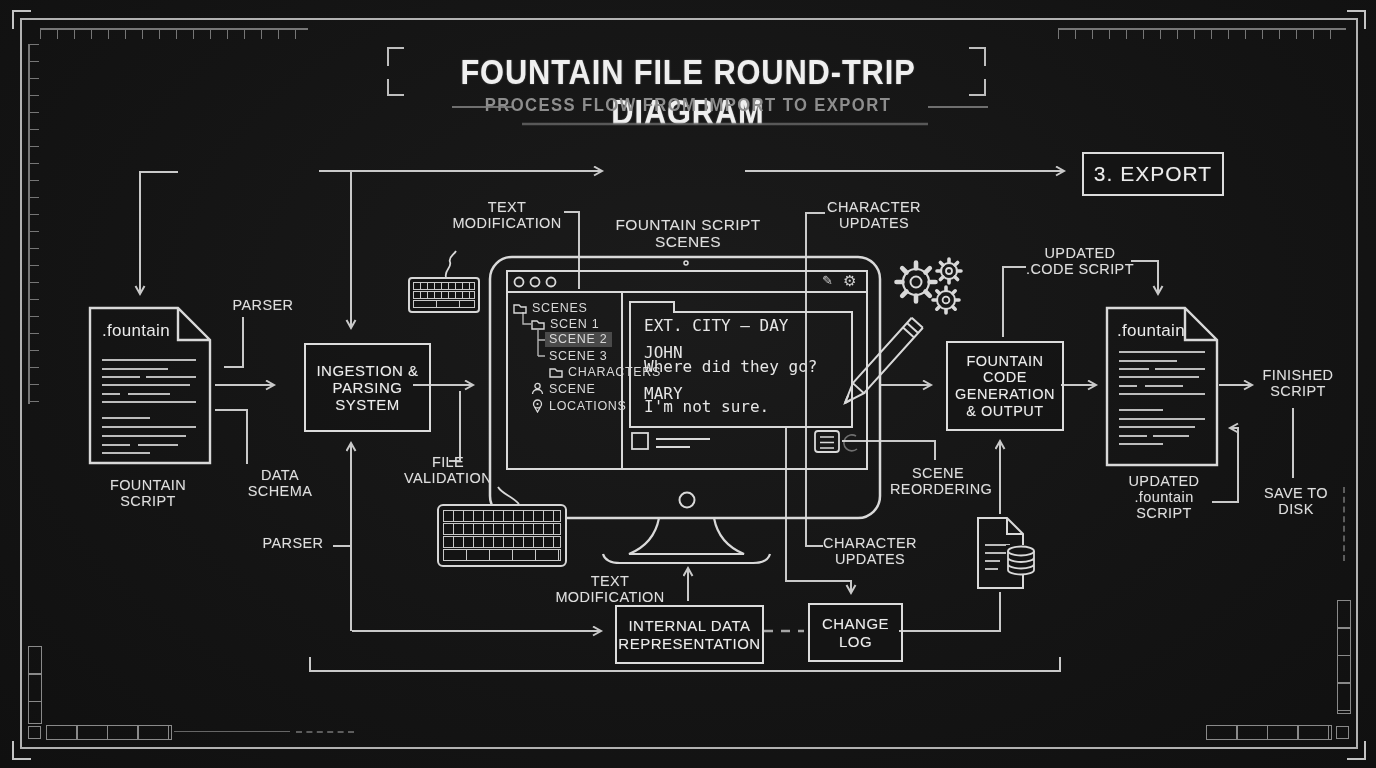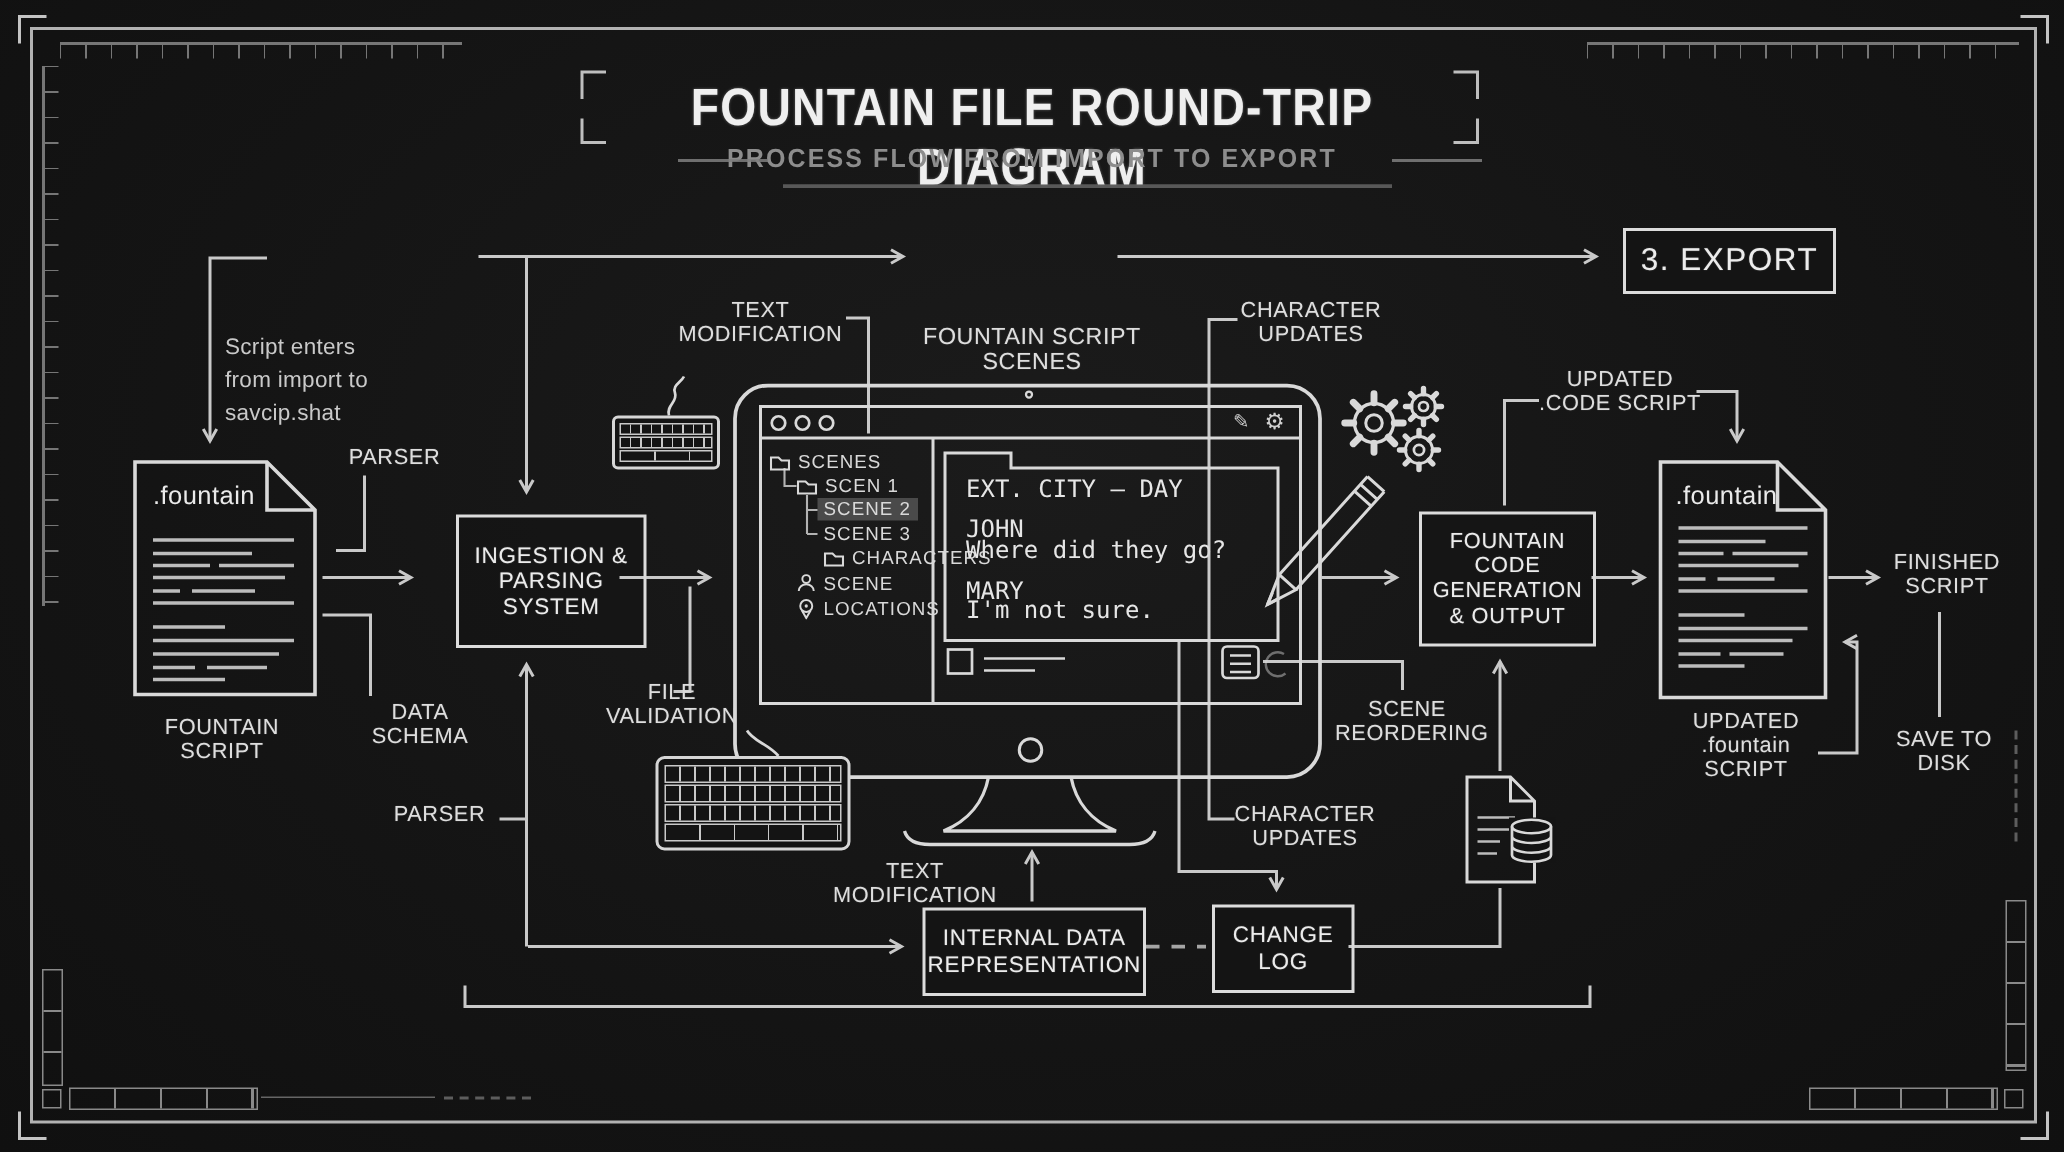--- a/index.html
+++ b/index.html
@@ -93,23 +93,20 @@
 SYSTEM</div>
   <div class="abs box" style="left:946px;top:341px;width:114px;height:86px;font-size:14.5px;">FOUNTAIN
 CODE
 GENERATION
 &amp; OUTPUT</div>
   <div class="abs box" style="left:808px;top:603px;width:91px;height:55px;font-size:15px;">CHANGE
 LOG</div>
   <div class="abs box" style="left:615px;top:605px;width:145px;height:55px;font-size:15px;">INTERNAL DATA
 REPRESENTATION</div>
 
-  <div class="abs note" style="left:150px;top:221px;width:150px;">Script enters
-from import to
-savcip.shat</div>
   <div class="abs lbl" style="left:225px;top:297px;width:76px;">PARSER</div>
   <div class="abs lbl" style="left:102px;top:477px;width:92px;">FOUNTAIN
 SCRIPT</div>
   <div class="abs lbl" style="left:242px;top:467px;width:76px;">DATA
 SCHEMA</div>
   <div class="abs lbl" style="left:360px;top:454px;width:96px;margin-left:40px;">FILE
 VALIDATION</div>
   <div class="abs lbl" style="left:256px;top:535px;width:74px;">PARSER</div>
   <div class="abs lbl" style="left:447px;top:199px;width:120px;">TEXT
 MODIFICATION</div>

